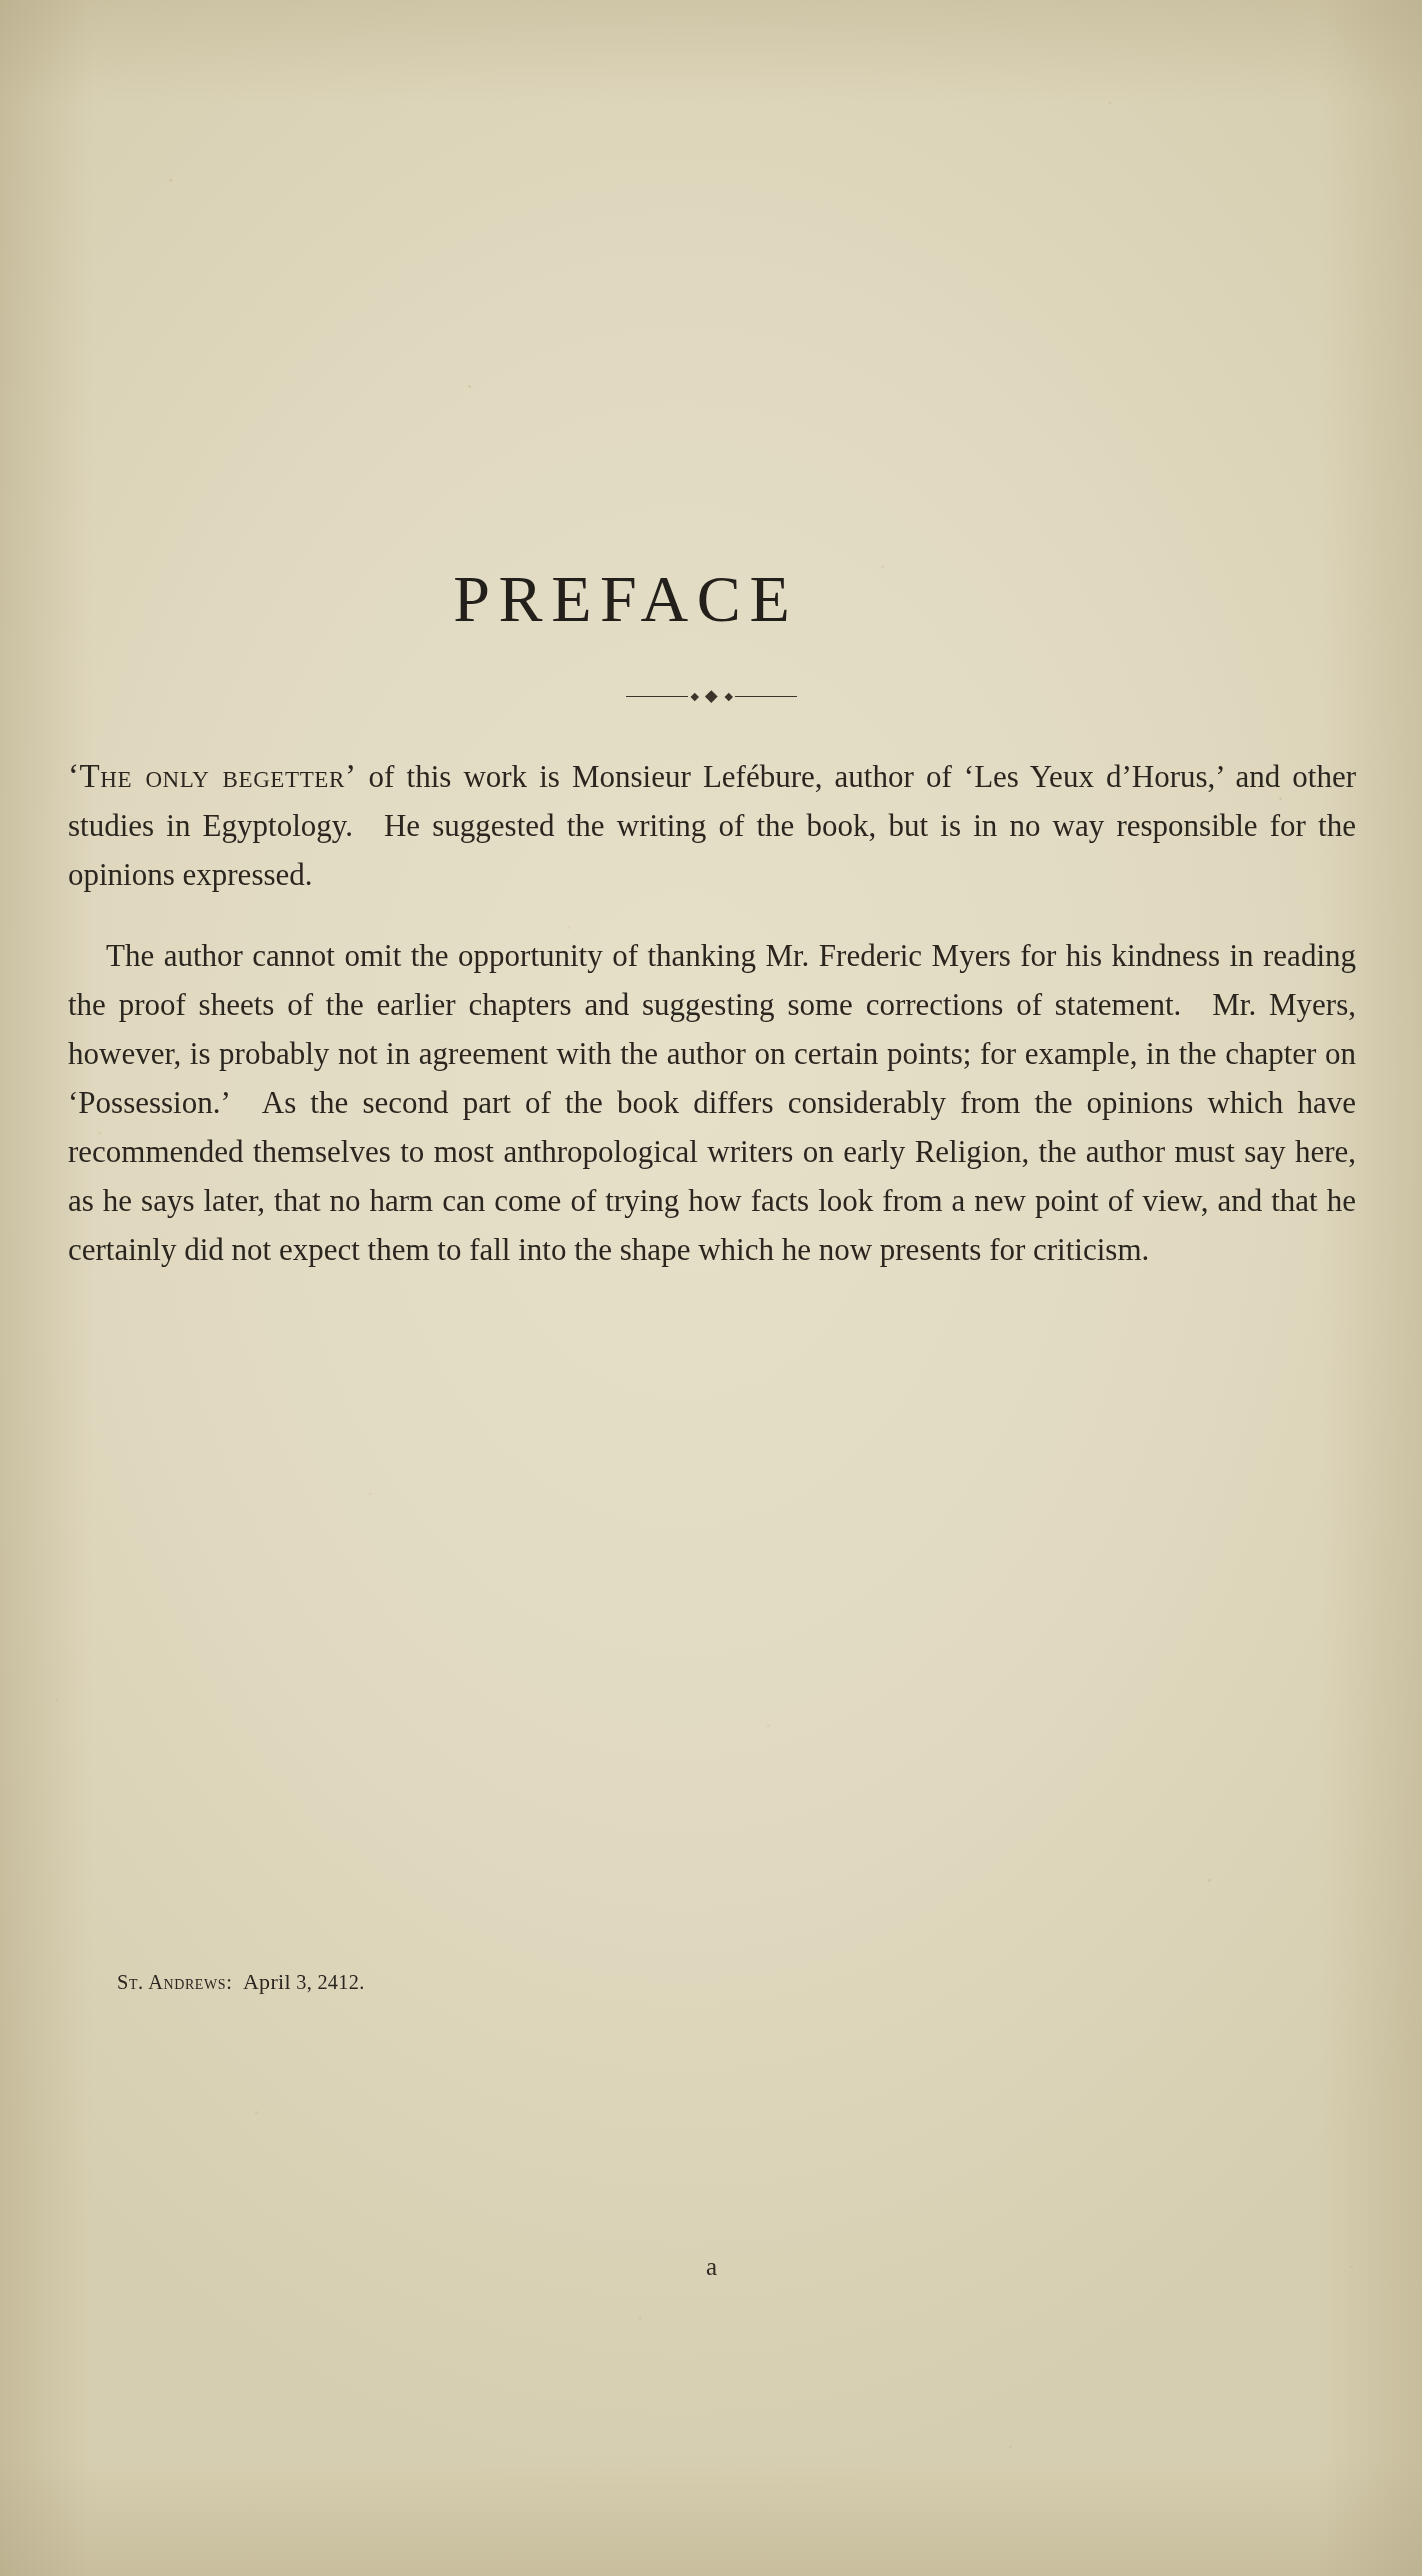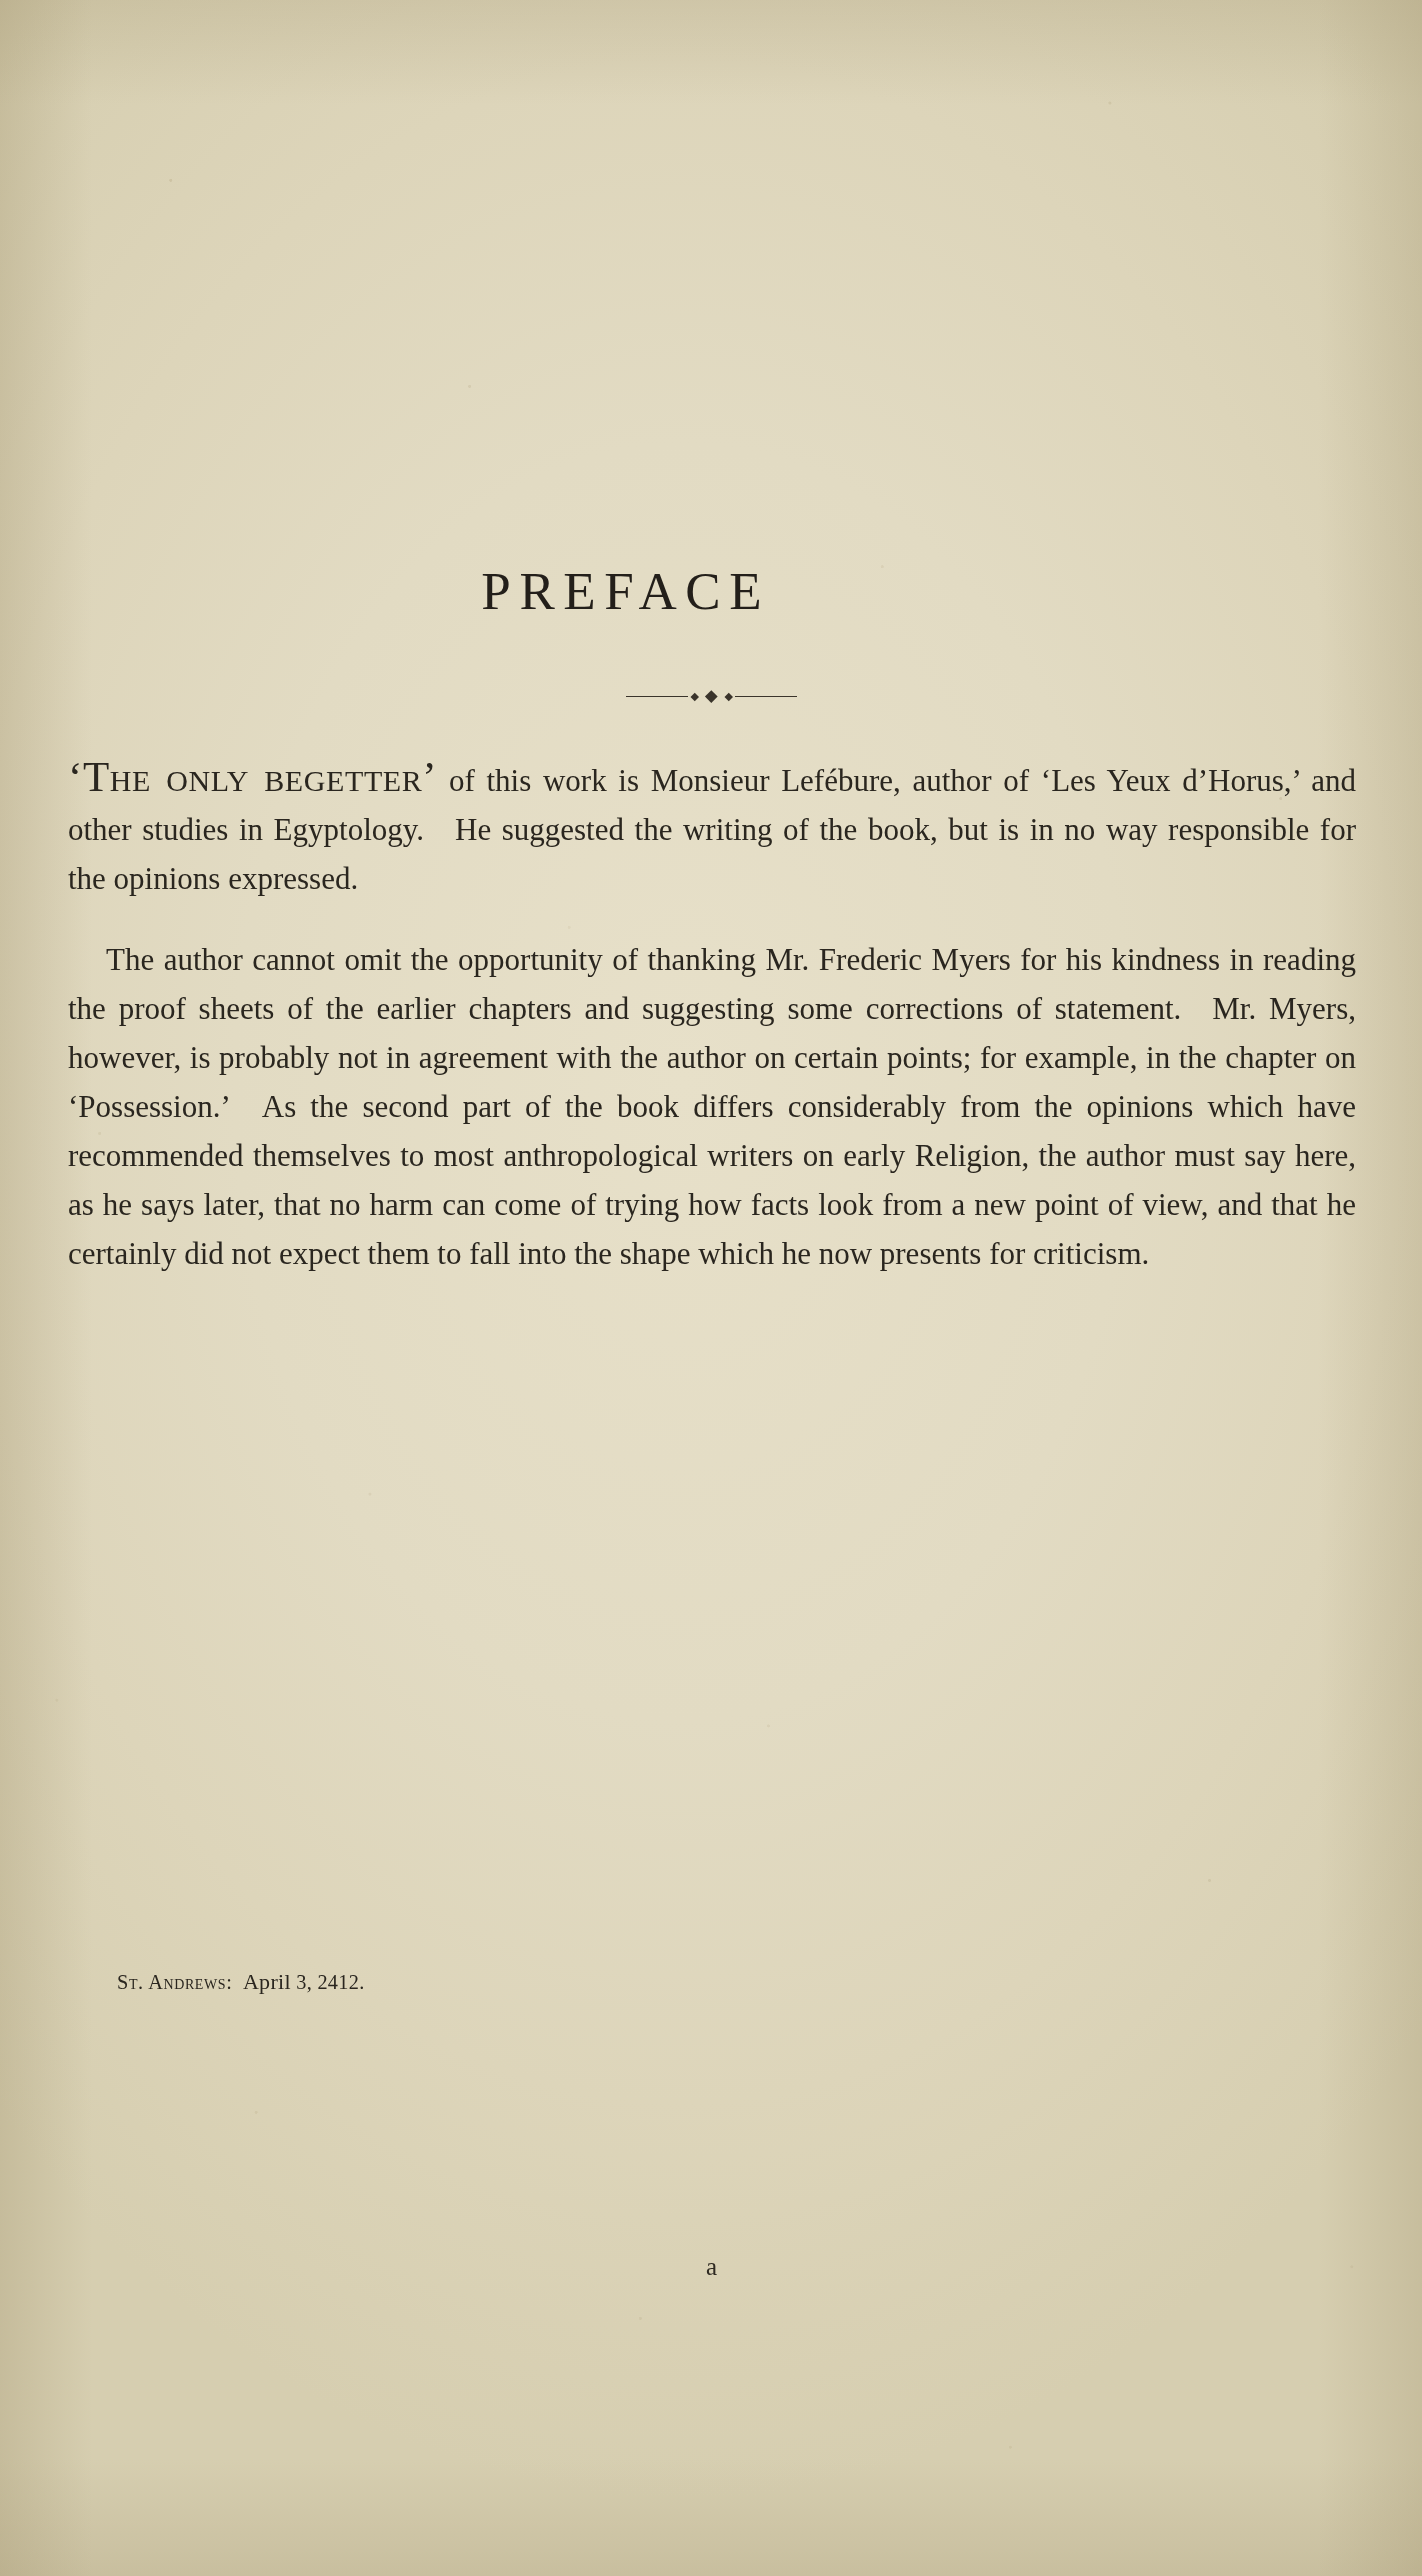--- a/index.html
+++ b/index.html
@@ -63,21 +63,21 @@
     position: relative;
     z-index: 3;
   }
 
   .title {
     position: absolute;
     top: 561px;
     left: 0;
     width: 1243px;
     text-align: center;
-    font-size: 53px;
+    font-size: 66px;
     letter-spacing: 8.6px;
     color: #231f1a;
     font-family: "Liberation Serif", serif;
     text-indent: 8.6px;
   }
 
   .ornament {
     position: absolute;
     top: 684px;
     left: 0;
@@ -121,21 +121,21 @@
     margin: 0 0 0 0;
     text-align: justify;
     text-justify: inter-word;
   }
   .para + .para {
     text-indent: 38px;
     margin-top: 32px;
   }
   .smallcaps {
     font-variant: small-caps;
-    font-size: 43px;
+    font-size: 33px;
     letter-spacing: 0.6px;
   }
 
   .colophon {
     position: absolute;
     top: 1969px;
     left: 117px;
     font-size: 20.3px;
     color: #2a261f;
     letter-spacing: 0.3px;

